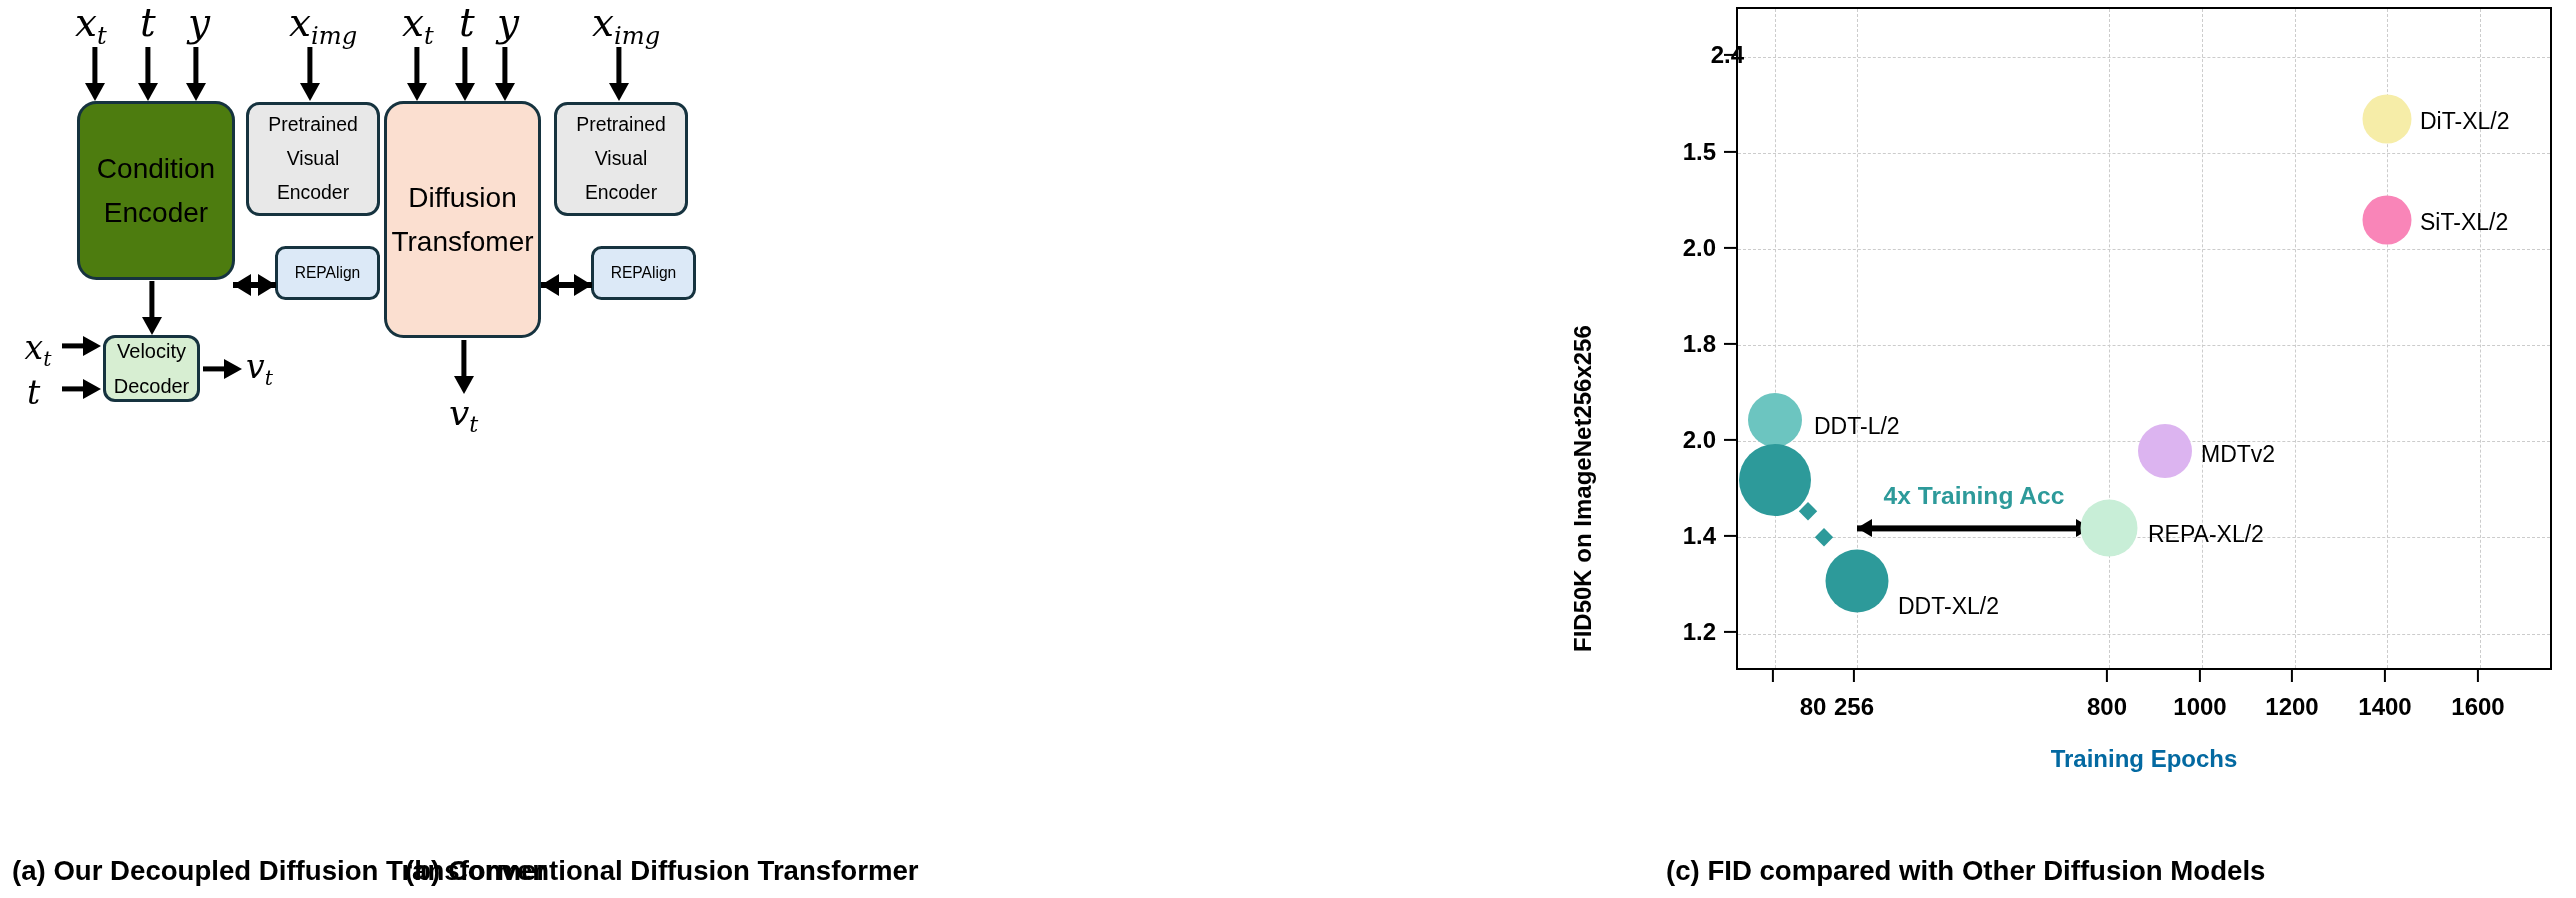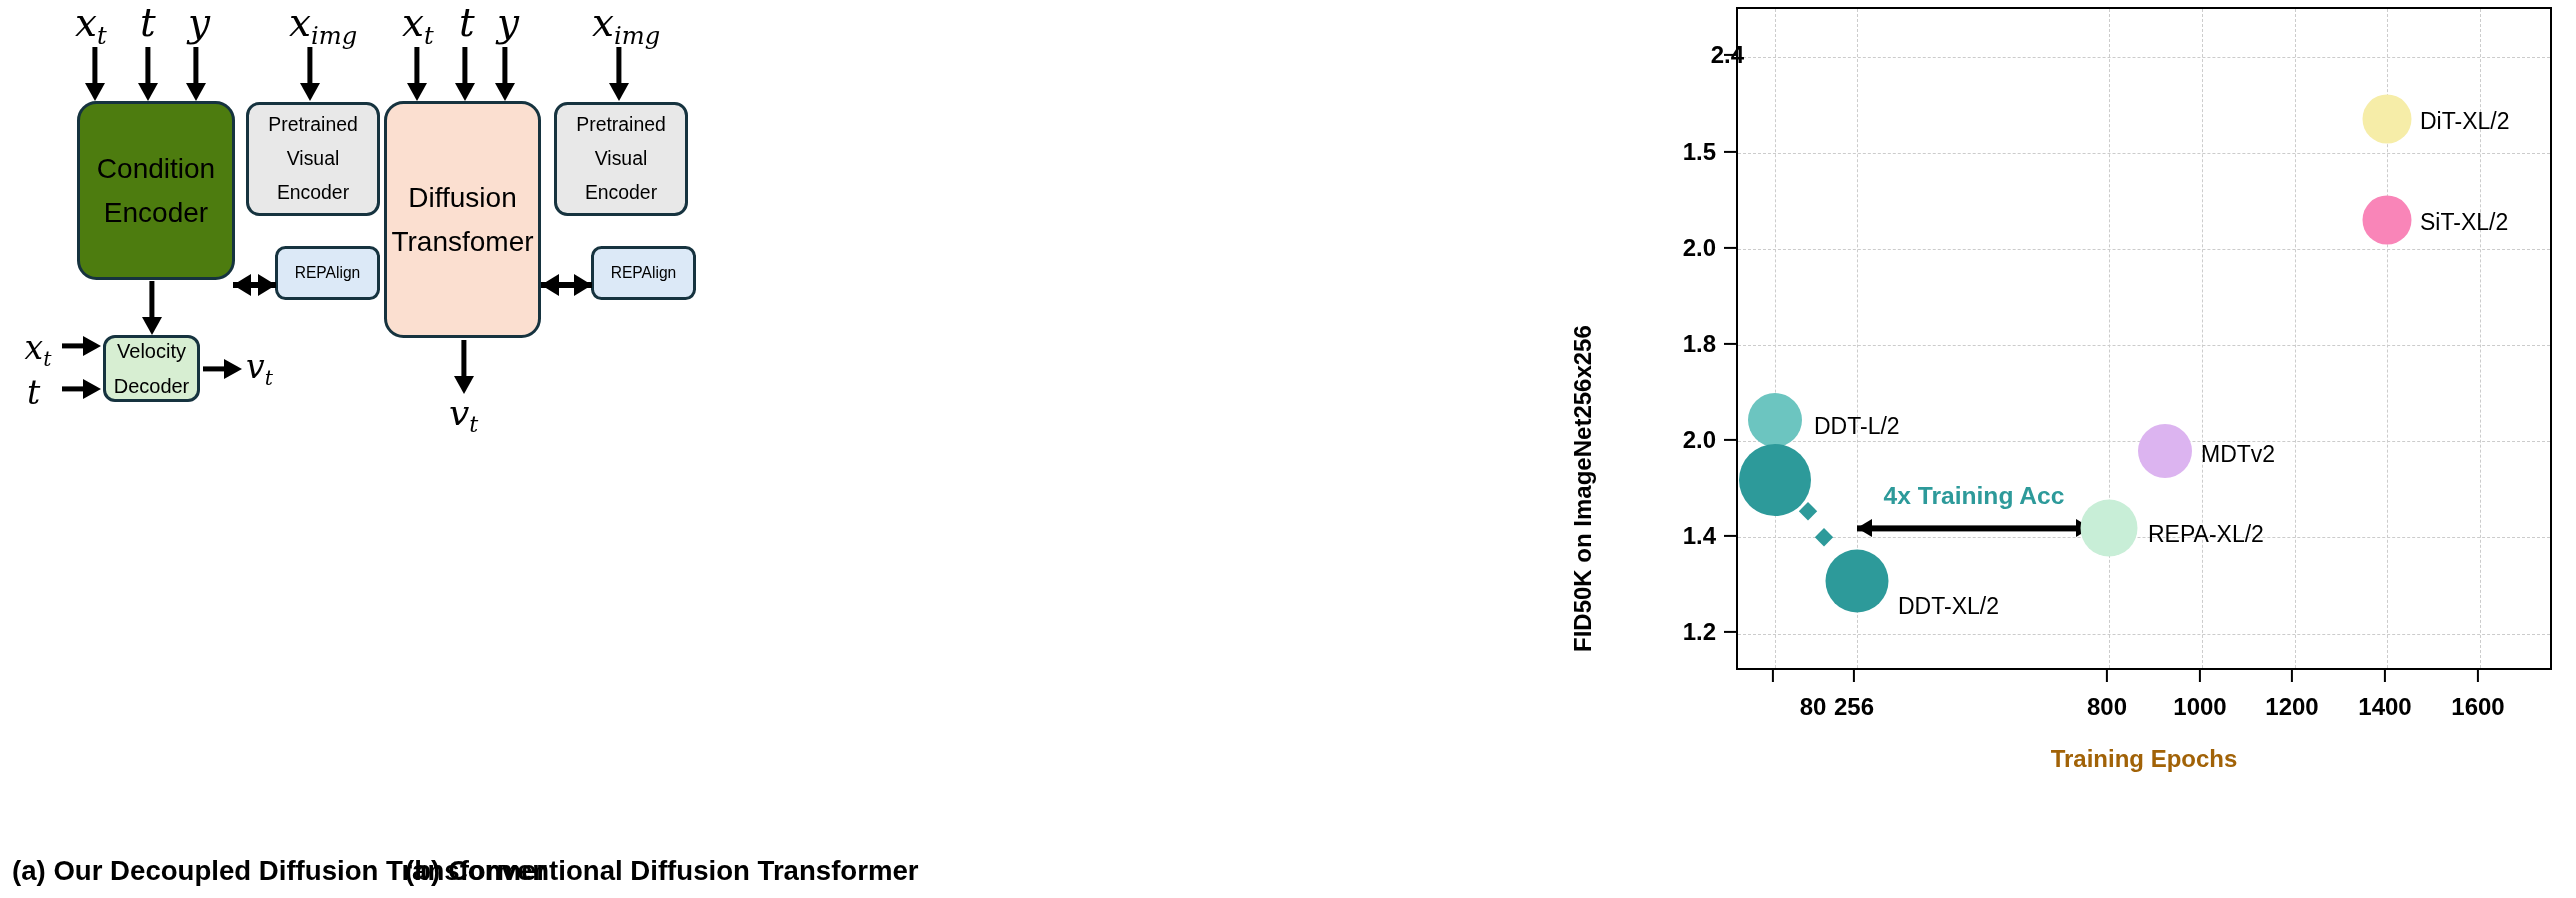--- a/index.html
+++ b/index.html
@@ -146,21 +146,21 @@
     font-size:24px;font-weight:700;
     color:#000;
     white-space:nowrap;
     transform-origin:0 0;
     transform:rotate(-90deg);
   }
   .xlabel{
     position:absolute;
     font-family:"Liberation Sans",sans-serif;
     font-size:24px;font-weight:700;
-    color:#a16207;
+    color:#0369a1;
     white-space:nowrap;
     transform:translateX(-50%);
   }
   .annot-text{
     position:absolute;
     font-family:"Liberation Sans",sans-serif;
     font-size:24.6px;font-weight:700;
     white-space:nowrap;
     transform:translateX(-50%);
   }
@@ -364,15 +364,16 @@
       <div class="xtickmark" style="left: 658px; top: 670px;"></div>
       <div class="xtick" style="left: 658px; top: 693px;">1000</div>
       <div class="xtickmark" style="left: 750px; top: 670px;"></div>
       <div class="xtick" style="left: 750px; top: 693px;">1200</div>
       <div class="xtickmark" style="left: 843px; top: 670px;"></div>
       <div class="xtick" style="left: 843px; top: 693px;">1400</div>
       <div class="xtickmark" style="left: 936px; top: 670px;"></div>
       <div class="xtick" style="left: 936px; top: 693px;">1600</div>
     </div>
 
+  <div class="caption" style="left:1666px;top:855px;">(c) FID compared with Other Diffusion Models</div>
 
 </div>
 
 
 </body></html>

